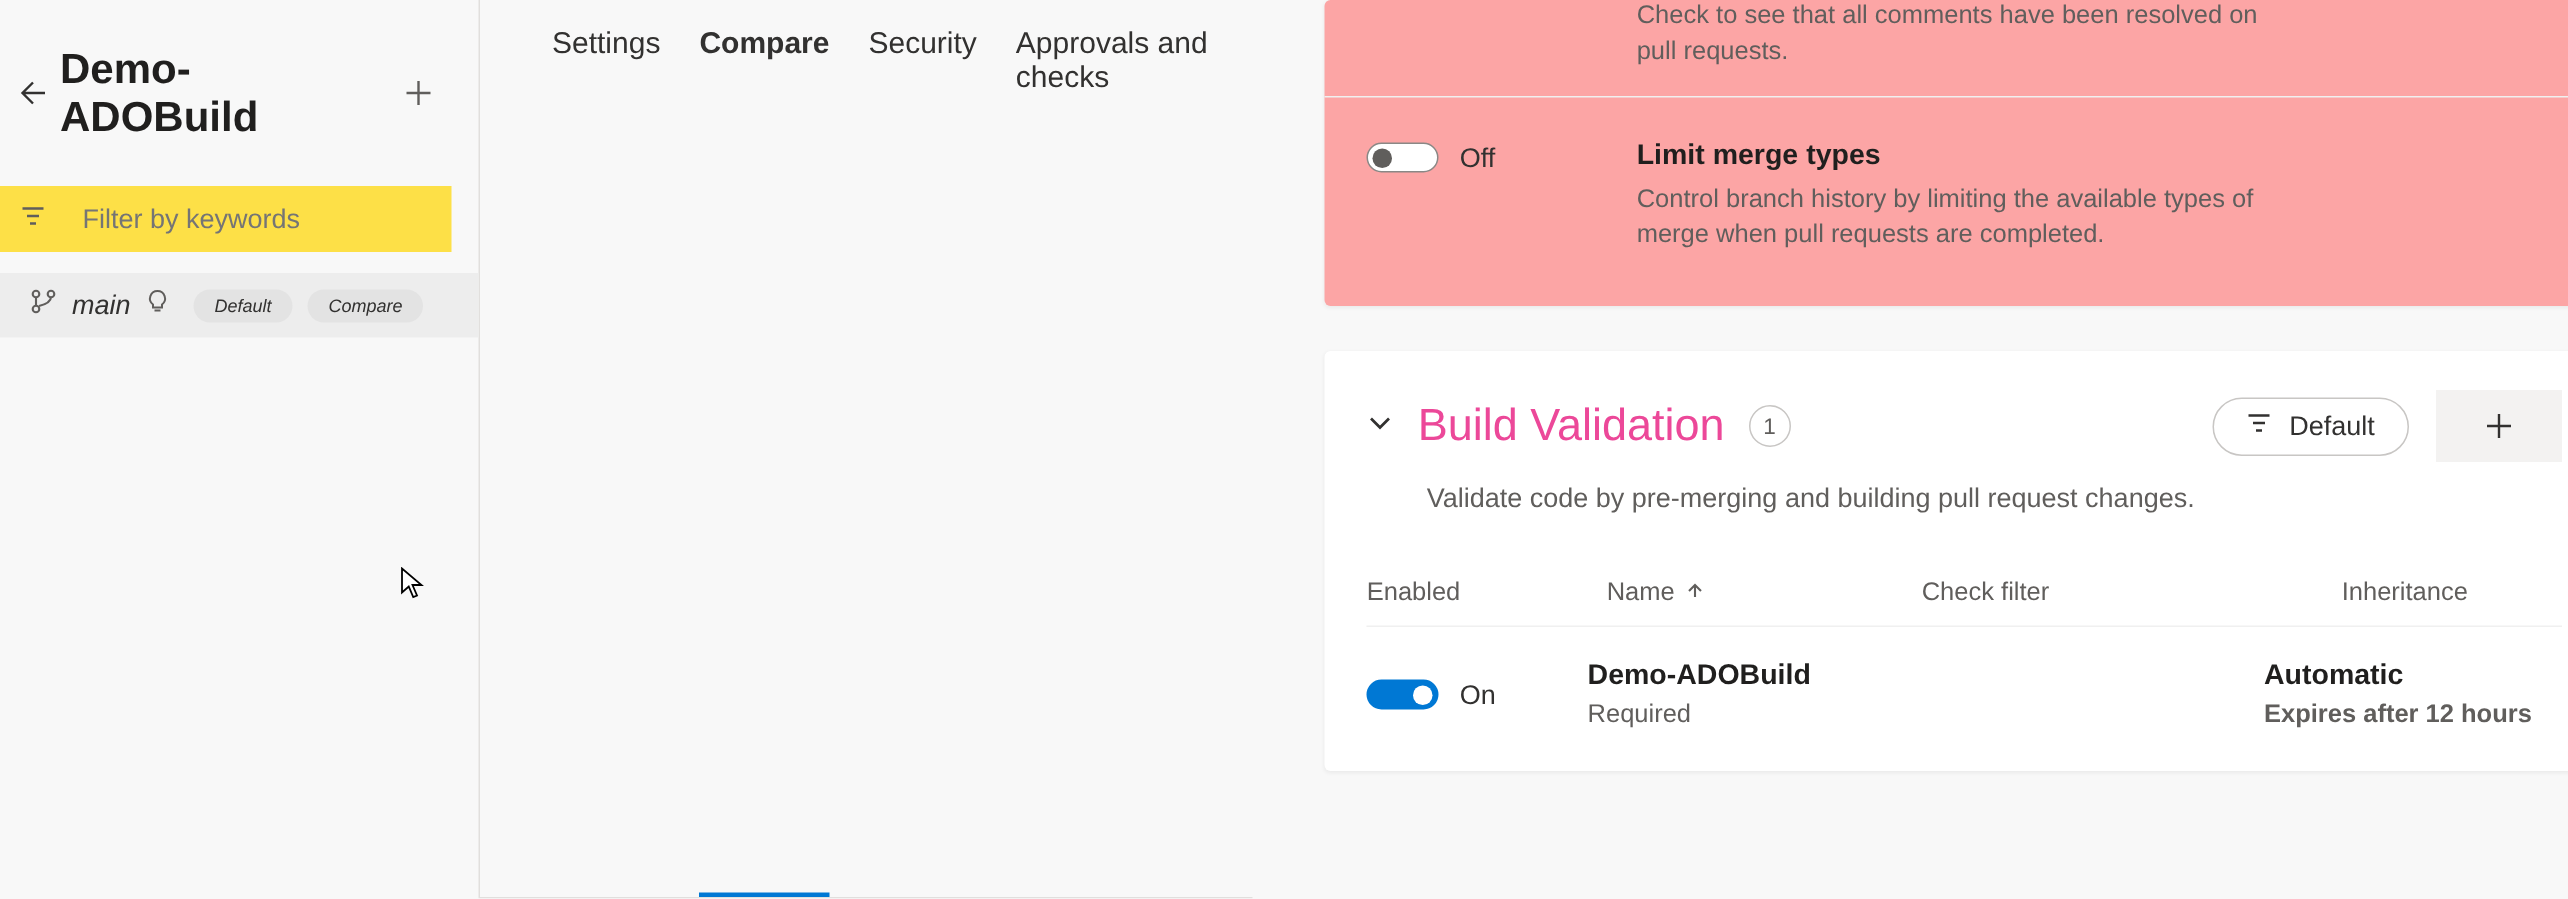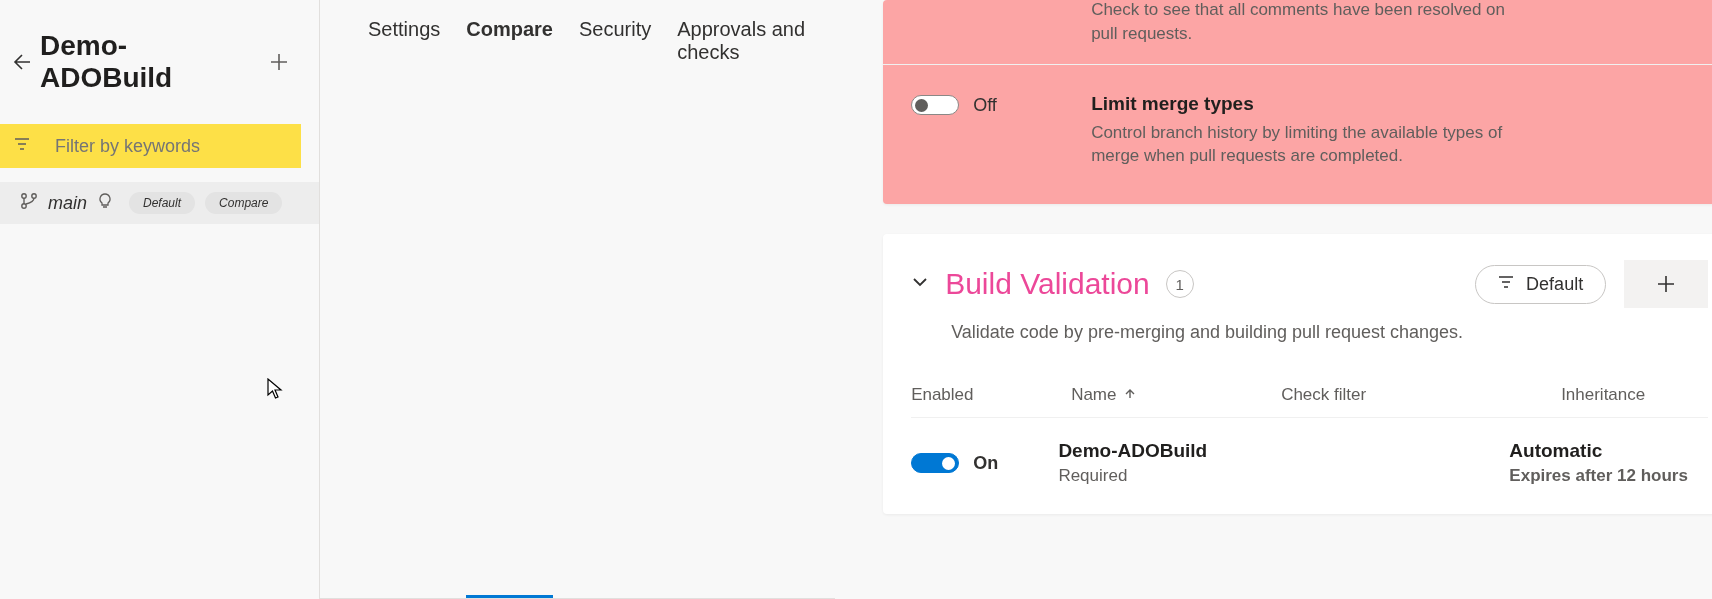--- a/index.html
+++ b/index.html
@@ -266,21 +266,20 @@
   .table-row {
     display: flex;
     padding: 22px 0 28px 0;
     border-top: 1px solid #f0f0f0;
   }
   .row-enabled {
     width: 160px;
     display: flex;
     align-items: center;
     gap: 14px;
-    font-weight: bold;
   }
   .row-name { width: 490px; }
   .row-name .name-t { font-size: 19px; font-weight:600; color:#201f1e; }
   .row-name .name-s { font-size: 17px; color:#605e5c; margin-top:4px; }
   .row-trigger { width: 216px; font-weight: bold; }
   .row-trigger .trg-t { font-size: 19px; color:#201f1e; }
   .row-trigger .trg-s { font-size: 17px; color:#605e5c; margin-top:4px; }
   .cursor {
     position: absolute;
     left: 267px;

